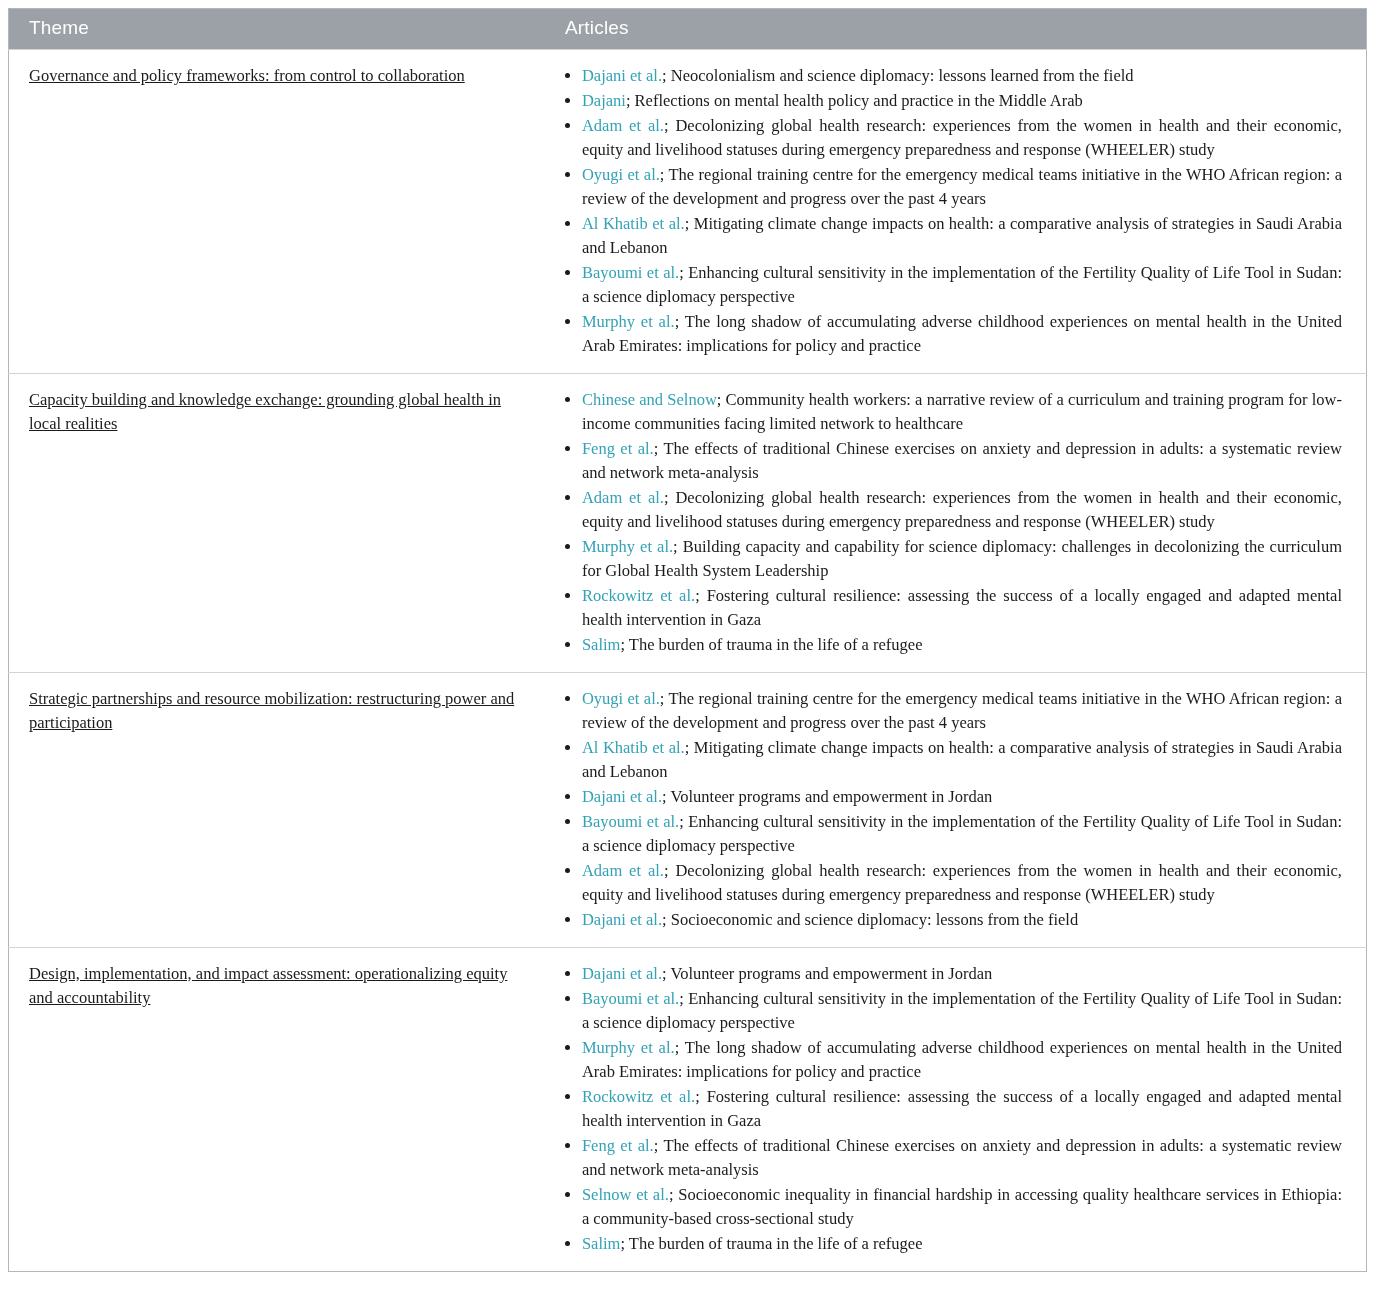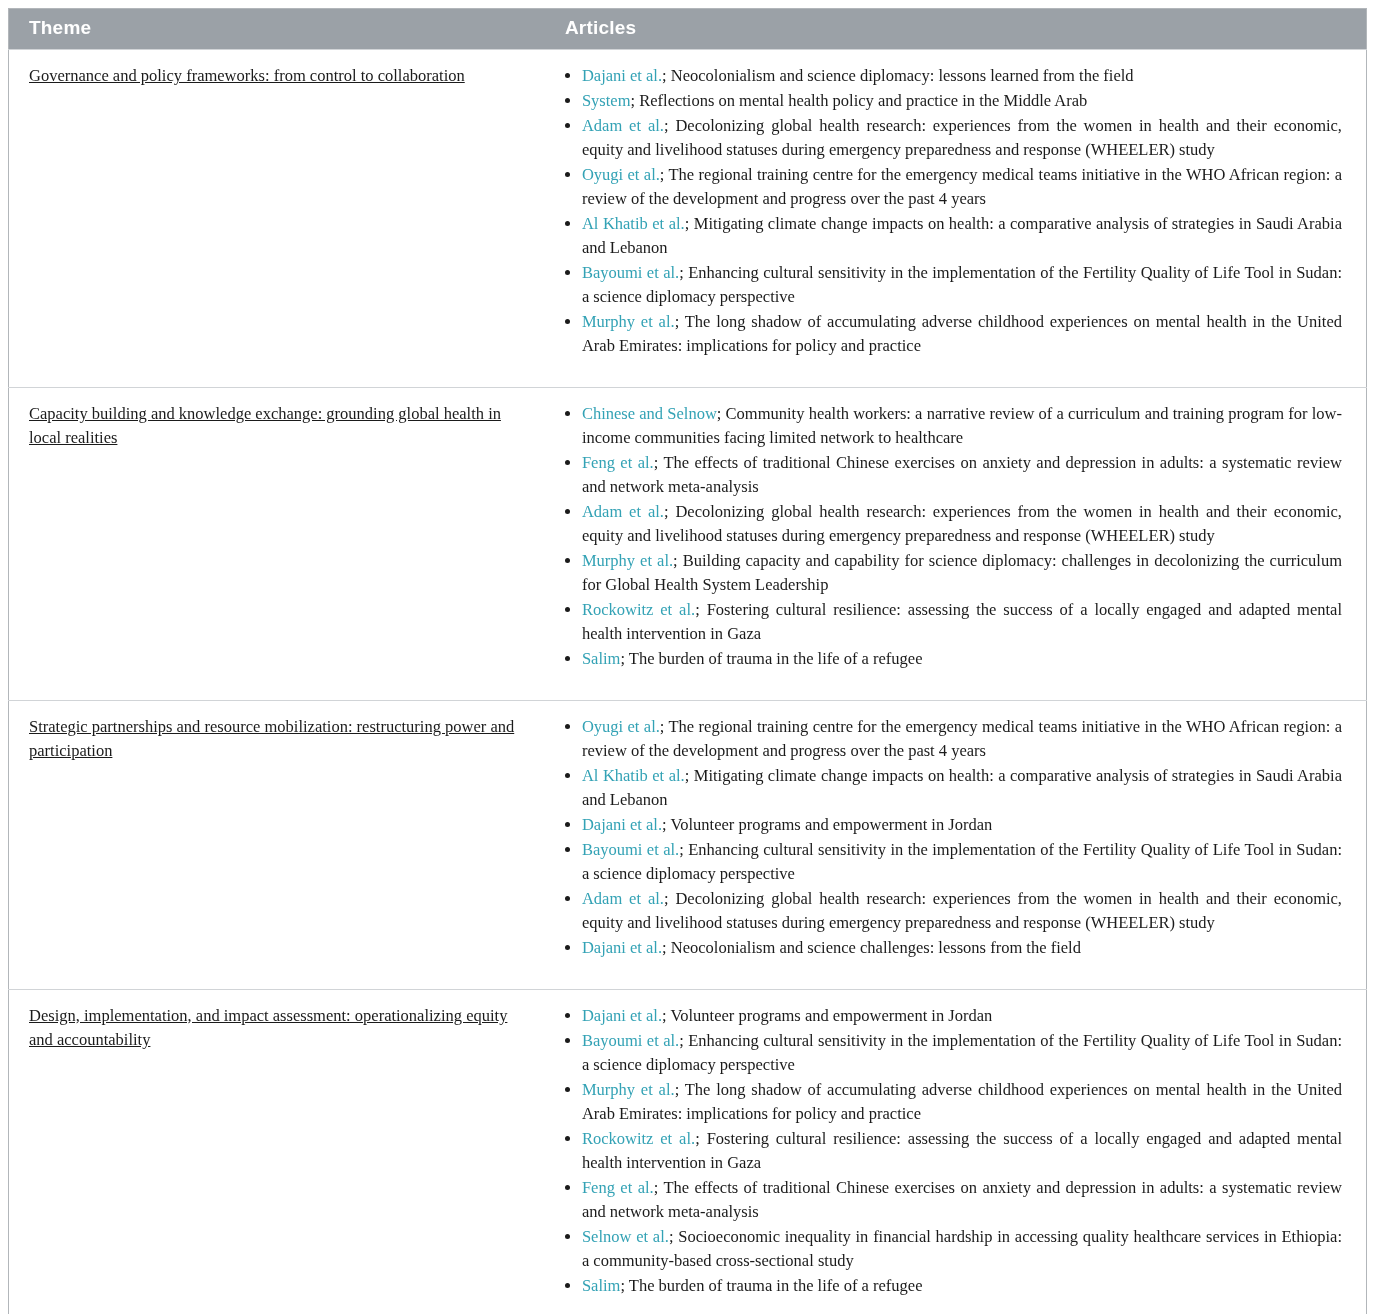--- a/index.html
+++ b/index.html
@@ -19,39 +19,39 @@
   table.themes-table {
     width: 100%;
     border-collapse: collapse;
     border: 1px solid #b2b6ba;
     table-layout: fixed;
   }
   thead th {
     background: var(--header-bg, #9ba1a7);
     color: #ffffff;
     font-family: "Liberation Sans", sans-serif;
-    font-weight: 700;
+    font-weight: 400;
     font-size: 19px;
     letter-spacing: 0.2px;
     text-align: left;
     padding: 8px 20px 10px 20px;
   }
   th.theme-col { width: 39.5%; }
   tbody tr { border-top: 1px solid #d1d4d7; }
   td {
     vertical-align: top;
     font-size: 16.5px;
     line-height: 24px;
   }
   td.theme-cell {
     padding: 14px 30px 14px 20px;
     text-decoration: underline;
   }
   td.articles-cell {
-    padding: 14px 24px 28px 20px;
+    padding: 14px 24px 14px 20px;
     margin-top: 24px;
   }
   ul.articles-list {
     margin: 0;
     padding: 0 0 0 17px;
     list-style: disc outside;
   }
   ul.articles-list li {
     text-align: justify;
     margin: 0 0 1px 0;
@@ -73,21 +73,21 @@
         <th class="theme-col">Theme</th>
         <th class="articles-col">Articles</th>
       </tr>
     </thead>
     <tbody>
         <tr>
           <td class="theme-cell">Governance and policy frameworks: from control to collaboration</td>
           <td class="articles-cell">
             <ul class="articles-list">
               <li><a class="author-link">Dajani et al.</a><span class="separator">; </span><span class="article-title">Neocolonialism and science diplomacy: lessons learned from the field</span></li>
-              <li><a class="author-link">System</a><span class="separator">; </span><span class="article-title">Reflections on mental health policy and practice in the Middle Arab</span></li>
+              <li><a class="author-link">Dajani</a><span class="separator">; </span><span class="article-title">Reflections on mental health policy and practice in the Middle Arab</span></li>
               <li><a class="author-link">Adam et al.</a><span class="separator">; </span><span class="article-title">Decolonizing global health research: experiences from the women in health and their economic, equity and livelihood statuses during emergency preparedness and response (WHEELER) study</span></li>
               <li><a class="author-link">Oyugi et al.</a><span class="separator">; </span><span class="article-title">The regional training centre for the emergency medical teams initiative in the WHO African region: a review of the development and progress over the past 4 years</span></li>
               <li><a class="author-link">Al Khatib et al.</a><span class="separator">; </span><span class="article-title">Mitigating climate change impacts on health: a comparative analysis of strategies in Saudi Arabia and Lebanon</span></li>
               <li><a class="author-link">Bayoumi et al.</a><span class="separator">; </span><span class="article-title">Enhancing cultural sensitivity in the implementation of the Fertility Quality of Life Tool in Sudan: a science diplomacy perspective</span></li>
               <li><a class="author-link">Murphy et al.</a><span class="separator">; </span><span class="article-title">The long shadow of accumulating adverse childhood experiences on mental health in the United Arab Emirates: implications for policy and practice</span></li>
             </ul>
           </td>
         </tr>
         <tr>
           <td class="theme-cell">Capacity building and knowledge exchange: grounding global health in local realities</td>
@@ -104,21 +104,21 @@
         </tr>
         <tr>
           <td class="theme-cell">Strategic partnerships and resource mobilization: restructuring power and participation</td>
           <td class="articles-cell">
             <ul class="articles-list">
               <li><a class="author-link">Oyugi et al.</a><span class="separator">; </span><span class="article-title">The regional training centre for the emergency medical teams initiative in the WHO African region: a review of the development and progress over the past 4 years</span></li>
               <li><a class="author-link">Al Khatib et al.</a><span class="separator">; </span><span class="article-title">Mitigating climate change impacts on health: a comparative analysis of strategies in Saudi Arabia and Lebanon</span></li>
               <li><a class="author-link">Dajani et al.</a><span class="separator">; </span><span class="article-title">Volunteer programs and empowerment in Jordan</span></li>
               <li><a class="author-link">Bayoumi et al.</a><span class="separator">; </span><span class="article-title">Enhancing cultural sensitivity in the implementation of the Fertility Quality of Life Tool in Sudan: a science diplomacy perspective</span></li>
               <li><a class="author-link">Adam et al.</a><span class="separator">; </span><span class="article-title">Decolonizing global health research: experiences from the women in health and their economic, equity and livelihood statuses during emergency preparedness and response (WHEELER) study</span></li>
-              <li><a class="author-link">Dajani et al.</a><span class="separator">; </span><span class="article-title">Neocolonialism and science challenges: lessons from the field</span></li>
+              <li><a class="author-link">Dajani et al.</a><span class="separator">; </span><span class="article-title">Socioeconomic and science diplomacy: lessons from the field</span></li>
             </ul>
           </td>
         </tr>
         <tr>
           <td class="theme-cell">Design, implementation, and impact assessment: operationalizing equity and accountability</td>
           <td class="articles-cell">
             <ul class="articles-list">
               <li><a class="author-link">Dajani et al.</a><span class="separator">; </span><span class="article-title">Volunteer programs and empowerment in Jordan</span></li>
               <li><a class="author-link">Bayoumi et al.</a><span class="separator">; </span><span class="article-title">Enhancing cultural sensitivity in the implementation of the Fertility Quality of Life Tool in Sudan: a science diplomacy perspective</span></li>
               <li><a class="author-link">Murphy et al.</a><span class="separator">; </span><span class="article-title">The long shadow of accumulating adverse childhood experiences on mental health in the United Arab Emirates: implications for policy and practice</span></li>

